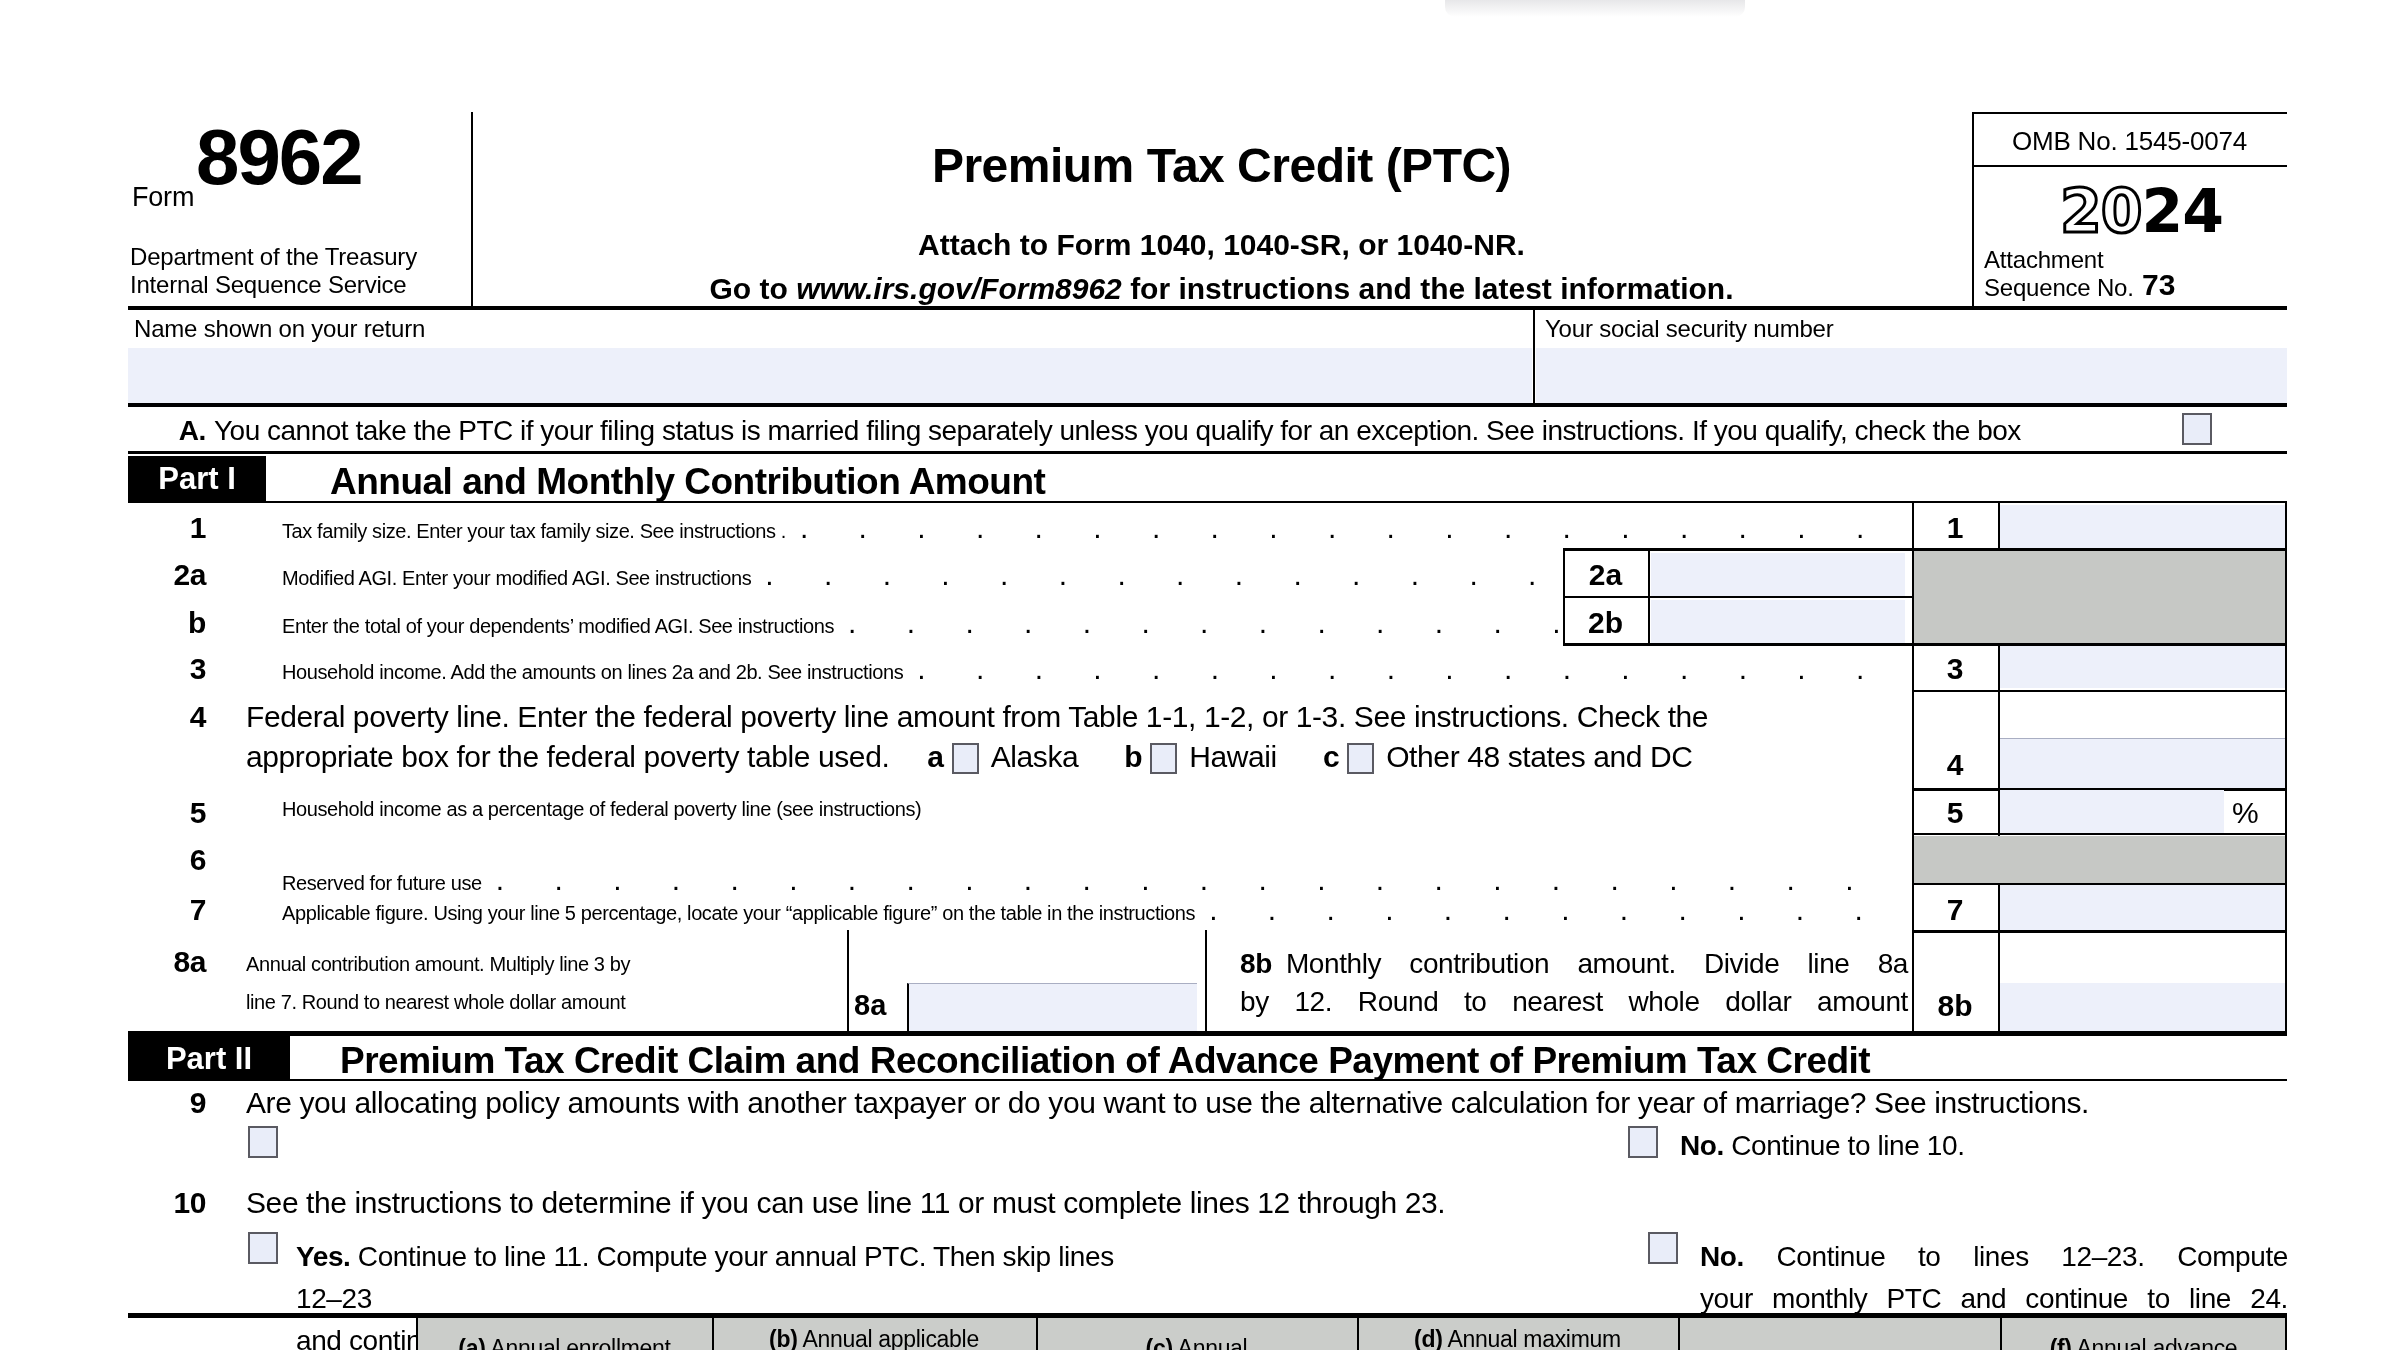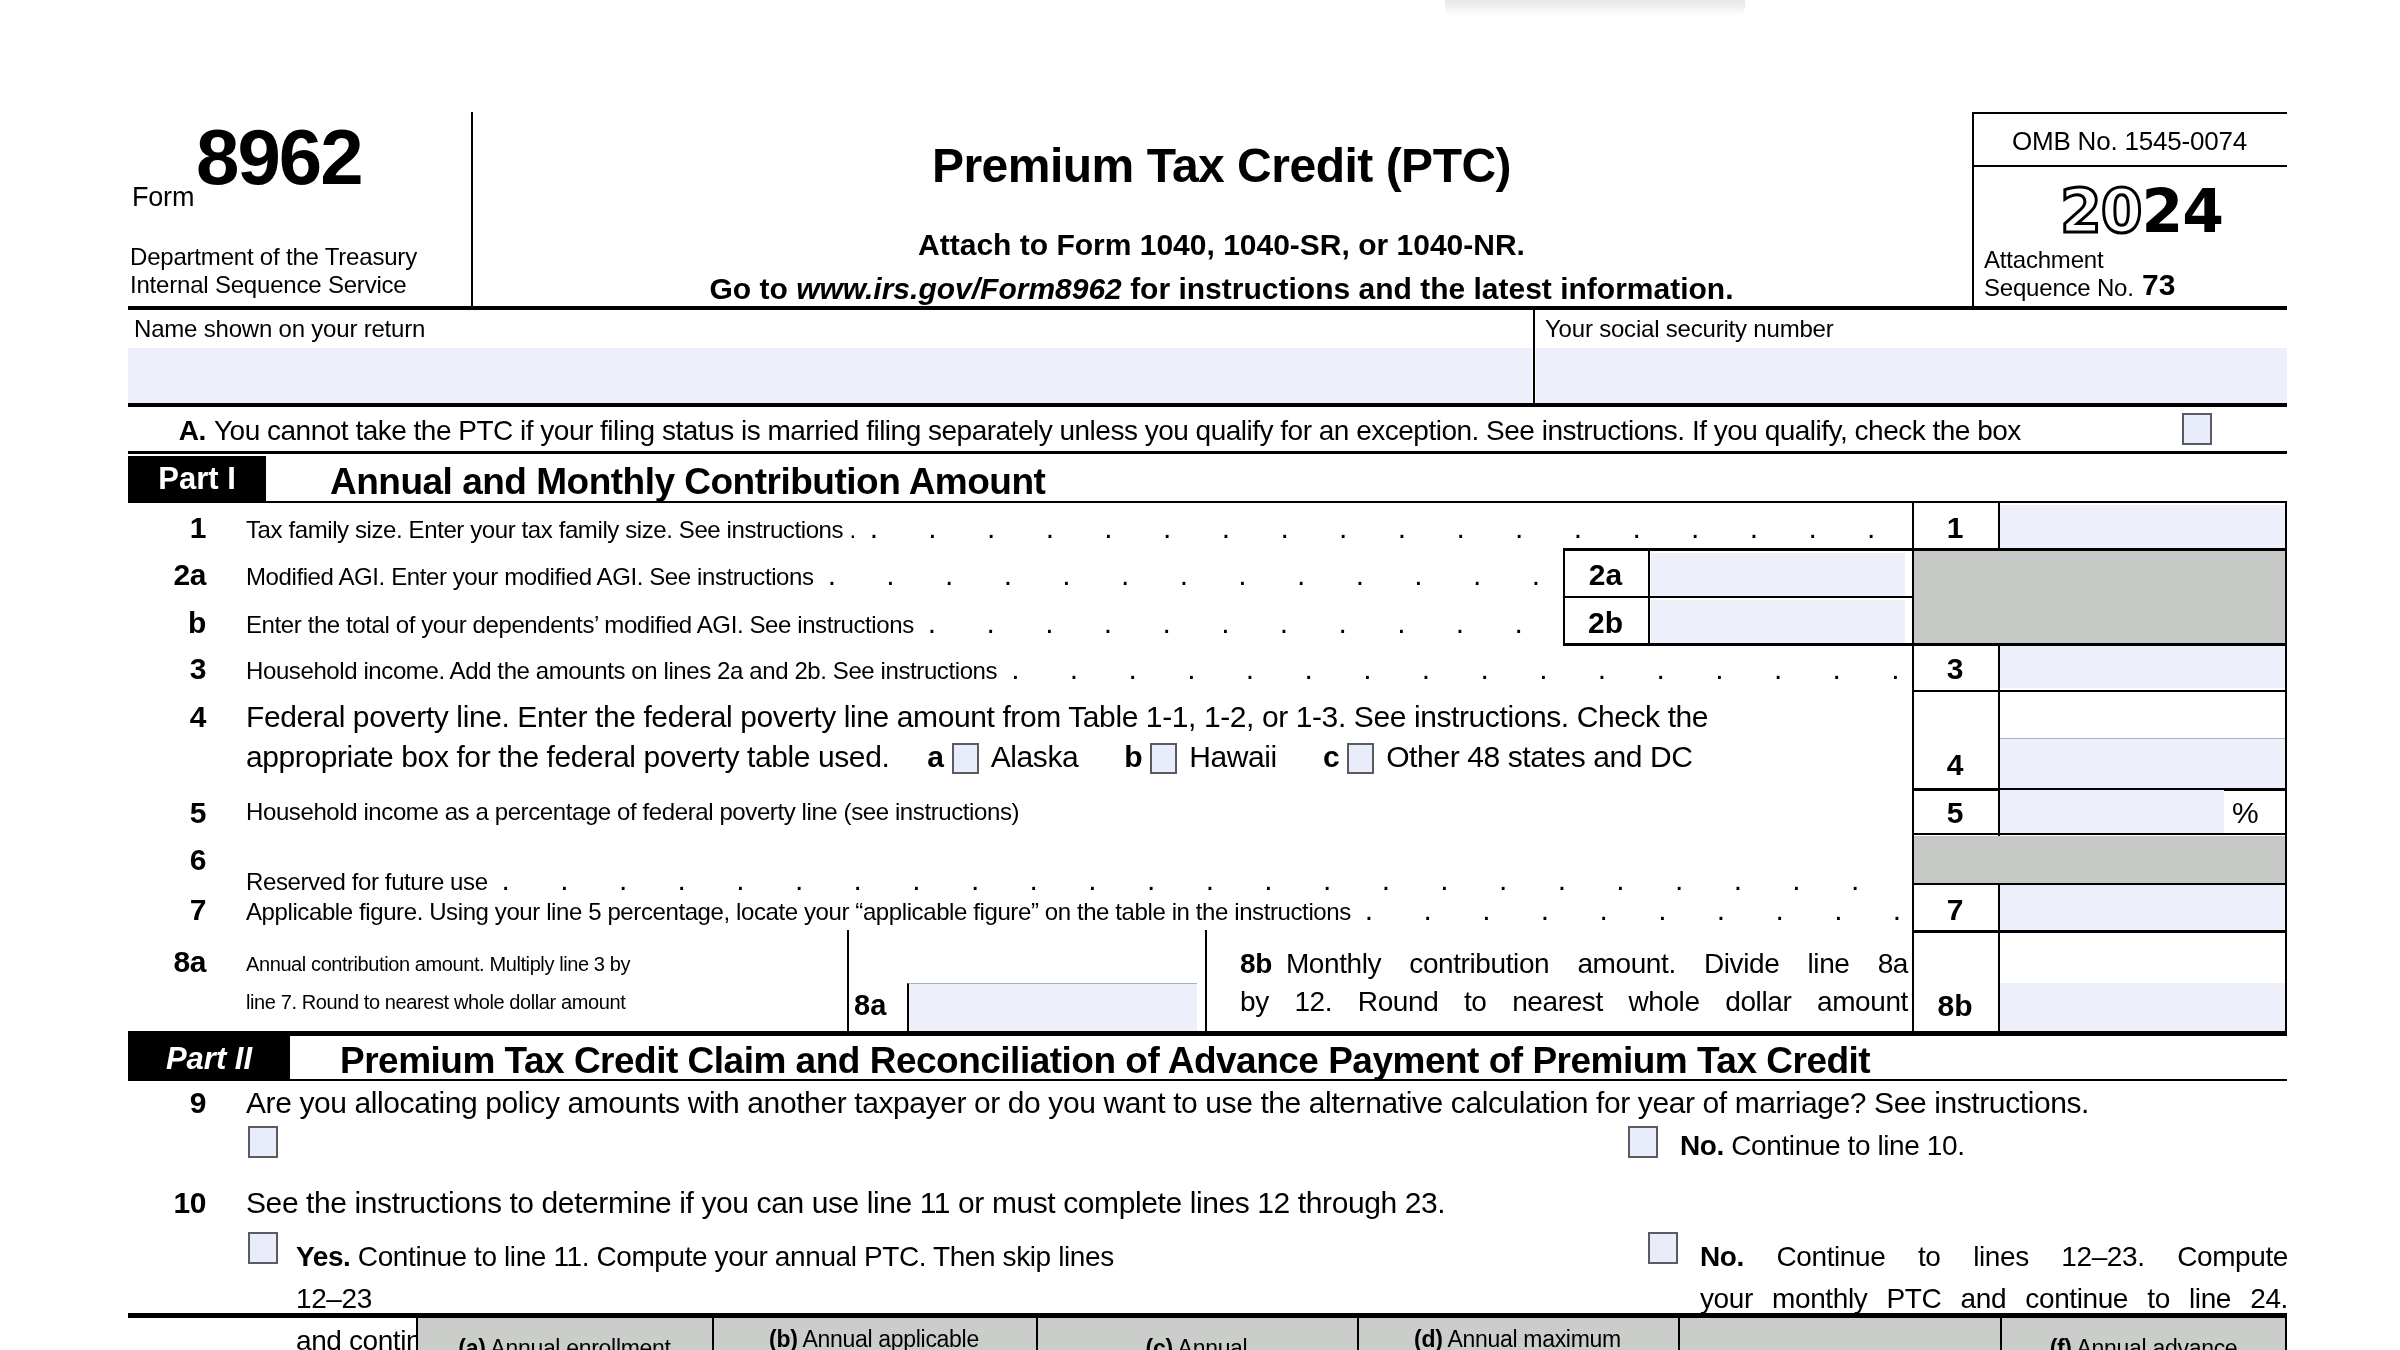--- a/index.html
+++ b/index.html
@@ -10,21 +10,21 @@
   .sm{font-size:24px;letter-spacing:-0.2px;white-space:nowrap;}
   .b{font-weight:bold;}
   .i{font-style:italic;}
   .ctr{text-align:center;}
   .num{position:absolute;left:128px;width:78px;text-align:right;font-weight:bold;font-size:30px;letter-spacing:-0.4px;}
   .hl{position:absolute;background:#000;height:2px;}
   .vl{position:absolute;background:#000;width:2px;}
   .field{position:absolute;background:#edf0fa;}
   .gray{position:absolute;background:#c6c8c5;}
   .leadrow{position:absolute;display:flex;align-items:baseline;overflow:hidden;height:42px;}
-  .leadrow .txt{font-size:24px;letter-spacing:-0.4px;white-space:nowrap;}
+  .leadrow .txt{font-size:20px;letter-spacing:-0.4px;white-space:nowrap;margin-left:36px;}
   .lead{flex:1;overflow:hidden;white-space:nowrap;font-size:30px;word-spacing:42px;padding-left:14px;}
   .cb{position:absolute;width:30px;height:32px;background:#e9edf9;border:2px solid #5a5a62;box-sizing:border-box;}
   .cbi{display:inline-block;width:27px;height:31px;background:#e9edf9;border:2px solid #5a5a62;box-sizing:border-box;vertical-align:-7px;margin:0 12px 0 8px;}
   .cellnum{position:absolute;left:1912px;width:86px;text-align:center;font-weight:bold;font-size:30px;}
   .partbox{position:absolute;left:128px;background:#000;color:#fff;font-weight:bold;font-size:31px;
            display:flex;align-items:center;justify-content:center;height:46px;}
   .parttitle{position:absolute;font-weight:bold;font-size:37px;letter-spacing:-0.5px;white-space:nowrap;}
   .just{text-align:justify;text-align-last:justify;}
   .th{position:absolute;font-size:23px;letter-spacing:-0.3px;text-align:center;white-space:nowrap;}
   .artifact{position:absolute;left:1445px;top:0;width:300px;height:17px;border-radius:0 0 10px 10px;
@@ -170,21 +170,21 @@
   <div class="field" style="left:907px;top:983px;width:290px;height:48px;border-left:2px solid #000;border-top:1px solid #a9aec2;box-sizing:border-box;"></div>
   <div class="vl" style="left:1205px;top:930px;height:103px;"></div>
   <div class="abs" style="left:1240px;top:945px;width:668px;font-size:28px;letter-spacing:-0.4px;line-height:38px;">
     <div class="just"><span class="b">8b</span><span style="margin-left:14px;">Monthly contribution amount. Divide line 8a</span></div>
     <div class="just">by 12. Round to nearest whole dollar amount</div>
   </div>
   <span class="cellnum" style="top:989px;">8b</span>
   <div class="field" style="left:2000px;top:983px;width:285px;height:48px;"></div>
 
   <div class="hl" style="left:128px;top:1031px;width:2159px;height:5px;"></div>
-  <div class="partbox" style="top:1036px;width:162px;height:45px;font-style:italic;">Part II</div>
+  <div class="partbox" style="top:1036px;width:162px;height:45px;">Part II</div>
   <div class="parttitle" style="left:340px;top:1040px;">Premium Tax Credit Claim and Reconciliation of Advance Payment of Premium Tax Credit</div>
   <div class="hl" style="left:128px;top:1079px;width:2159px;"></div>
 
   <span class="num" style="top:1086px;">9</span>
   <span class="abs t" style="left:246px;top:1086px;">Are you allocating policy amounts with another taxpayer or do you want to use the alternative calculation for year of marriage? See instructions.</span>
   <div class="cb" style="left:248px;top:1126px;"></div>
   <div class="cb" style="left:1628px;top:1126px;"></div>
   <span class="abs" style="left:1680px;top:1130px;font-size:28px;letter-spacing:-0.4px;white-space:nowrap;"><span class="b">No.</span><span> Continue to line 10.</span></span>
 
   <span class="num" style="top:1186px;">10</span>

